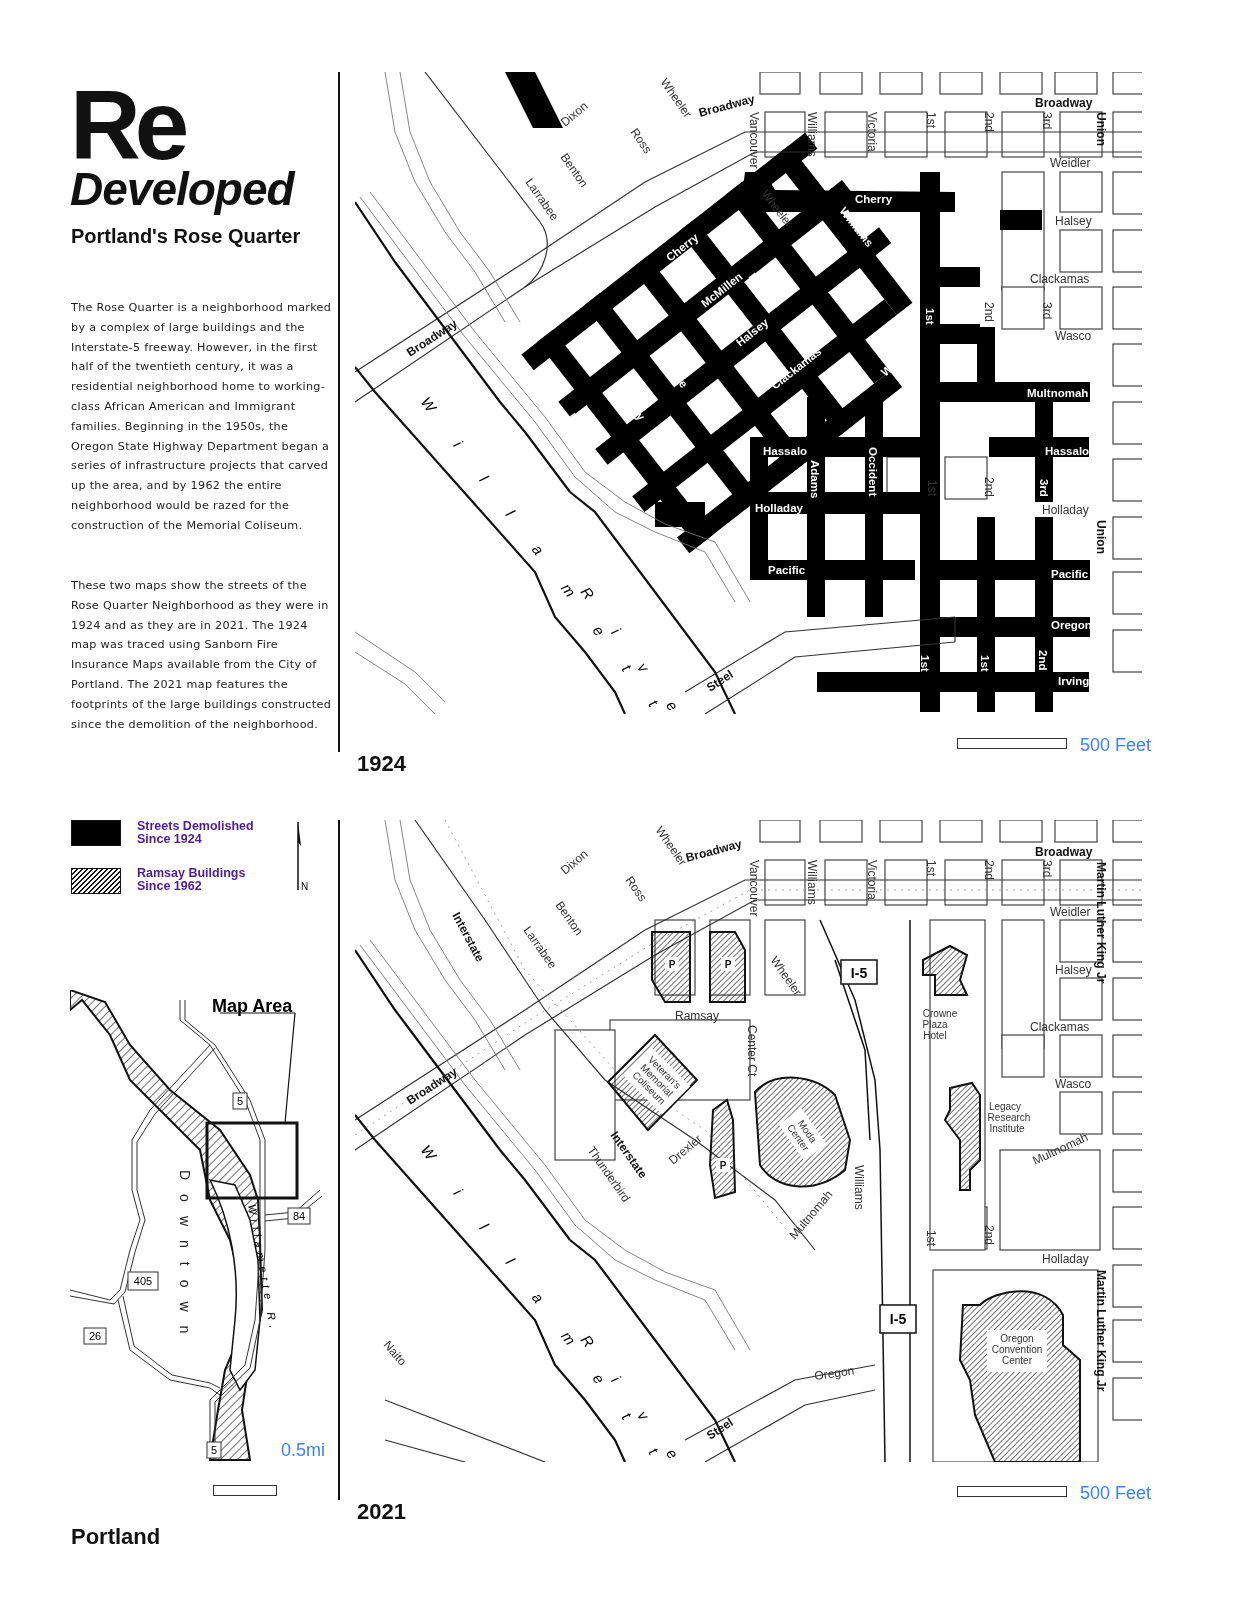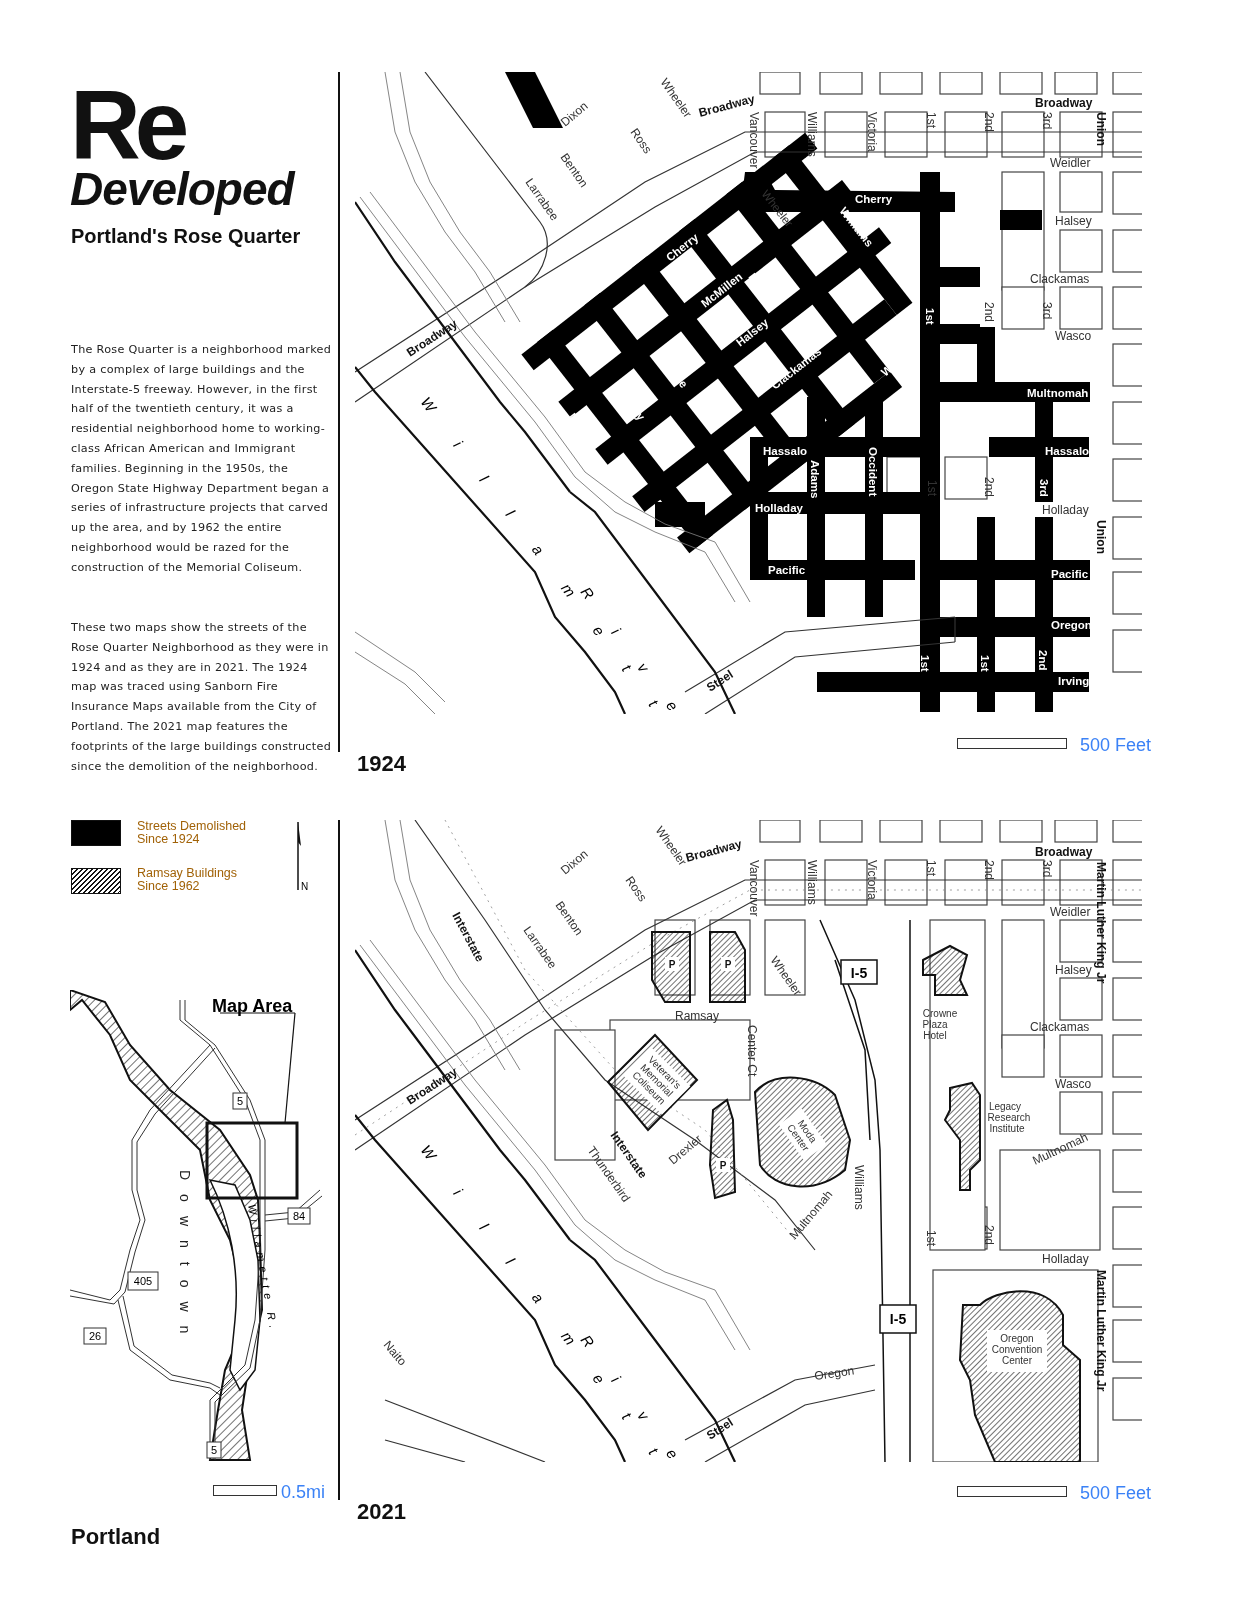--- a/index.html
+++ b/index.html
@@ -1,27 +1,27 @@
 <!DOCTYPE html>
 <html><head>
 <meta charset="utf-8">
 <style>
   html,body{margin:0;padding:0;background:#fff;}
   body{width:1250px;height:1617px;position:relative;overflow:hidden;font-family:"Liberation Sans",sans-serif;color:#111;}
   .abs{position:absolute;}
   .title-re{left:70px;top:76px;font-size:98px;font-weight:bold;letter-spacing:-6px;line-height:1;}
   .title-dev{left:70px;top:166px;font-size:46px;font-weight:bold;letter-spacing:-1px;line-height:1;font-style:italic;}
   .subtitle{left:71px;top:226px;font-size:20px;font-weight:bold;line-height:1;}
-  .para{left:71px;width:262px;font-family:"DejaVu Sans",sans-serif;font-size:11.2px;line-height:19.8px;color:#222;letter-spacing:0.3px;margin-top:42px;}
+  .para{left:71px;width:262px;font-family:"DejaVu Sans",sans-serif;font-size:11.2px;line-height:19.8px;color:#222;letter-spacing:0.3px;}
   .divider{left:338px;width:1.5px;background:#111;}
   .year{font-size:22px;font-weight:bold;margin-top:23px;}
   .scale-bar{height:9px;border:1.5px solid #333;background:#fff;}
   .scale-label{font-size:18px;color:#3b82f6;}
   .legend-swatch{width:48px;height:24px;border:1px solid #111;}
-  .legend-label{font-size:12.5px;line-height:13px;color:#a16207;}
+  .legend-label{font-size:12.5px;line-height:13px;color:#4c1d95;font-weight:bold;}
   .hatch{background:repeating-linear-gradient(135deg,#111 0 1.2px,#fff 1.2px 3.5px);}
   svg text{font-family:"Liberation Sans",sans-serif;}
 </style>
 </head>
 <body>
 
 <div class="abs title-re">Re</div>
 <div class="abs title-dev">Developed</div>
 <div class="abs subtitle">Portland's Rose Quarter</div>
 
@@ -87,21 +87,21 @@
       <text x="25" y="350">26</text>
     <rect x="137" y="452" width="14" height="16" fill="#fff" stroke="#333"></rect>
       <text x="144" y="464">5</text>
   </g>
   <text x="110" y="180" font-size="14" fill="#222" letter-spacing="14" transform="rotate(90,110,180)">Downtown</text>
   <text x="178" y="215" font-size="11" font-style="italic" font-family="Liberation Serif, serif" letter-spacing="5" transform="rotate(80,178,215)">Willamette R.</text>
 </svg>
 
 <div class="abs" style="left:71px;top:1524px;font-size:22px;font-weight:bold;">Portland</div>
 <div class="abs scale-bar" style="left:213px;top:1485px;width:62px;"></div>
-<div class="abs scale-label" style="left:281px;top:1482px;">0.5mi</div>
+<div class="abs scale-label" style="left:281px;top:1440px;">0.5mi</div>
 
 <div class="abs divider" style="top:72px;height:680px;"></div>
 <div class="abs divider" style="top:820px;height:680px;"></div>
 
 <svg class="abs" style="left:355px;top:72px;" width="787" height="642" viewBox="0 0 787 642">
 
   <g fill="#fff" stroke="#444" stroke-width="1.2">
 
     <rect x="405" y="0" width="40" height="22"></rect>
       <rect x="465" y="0" width="42" height="22"></rect>

